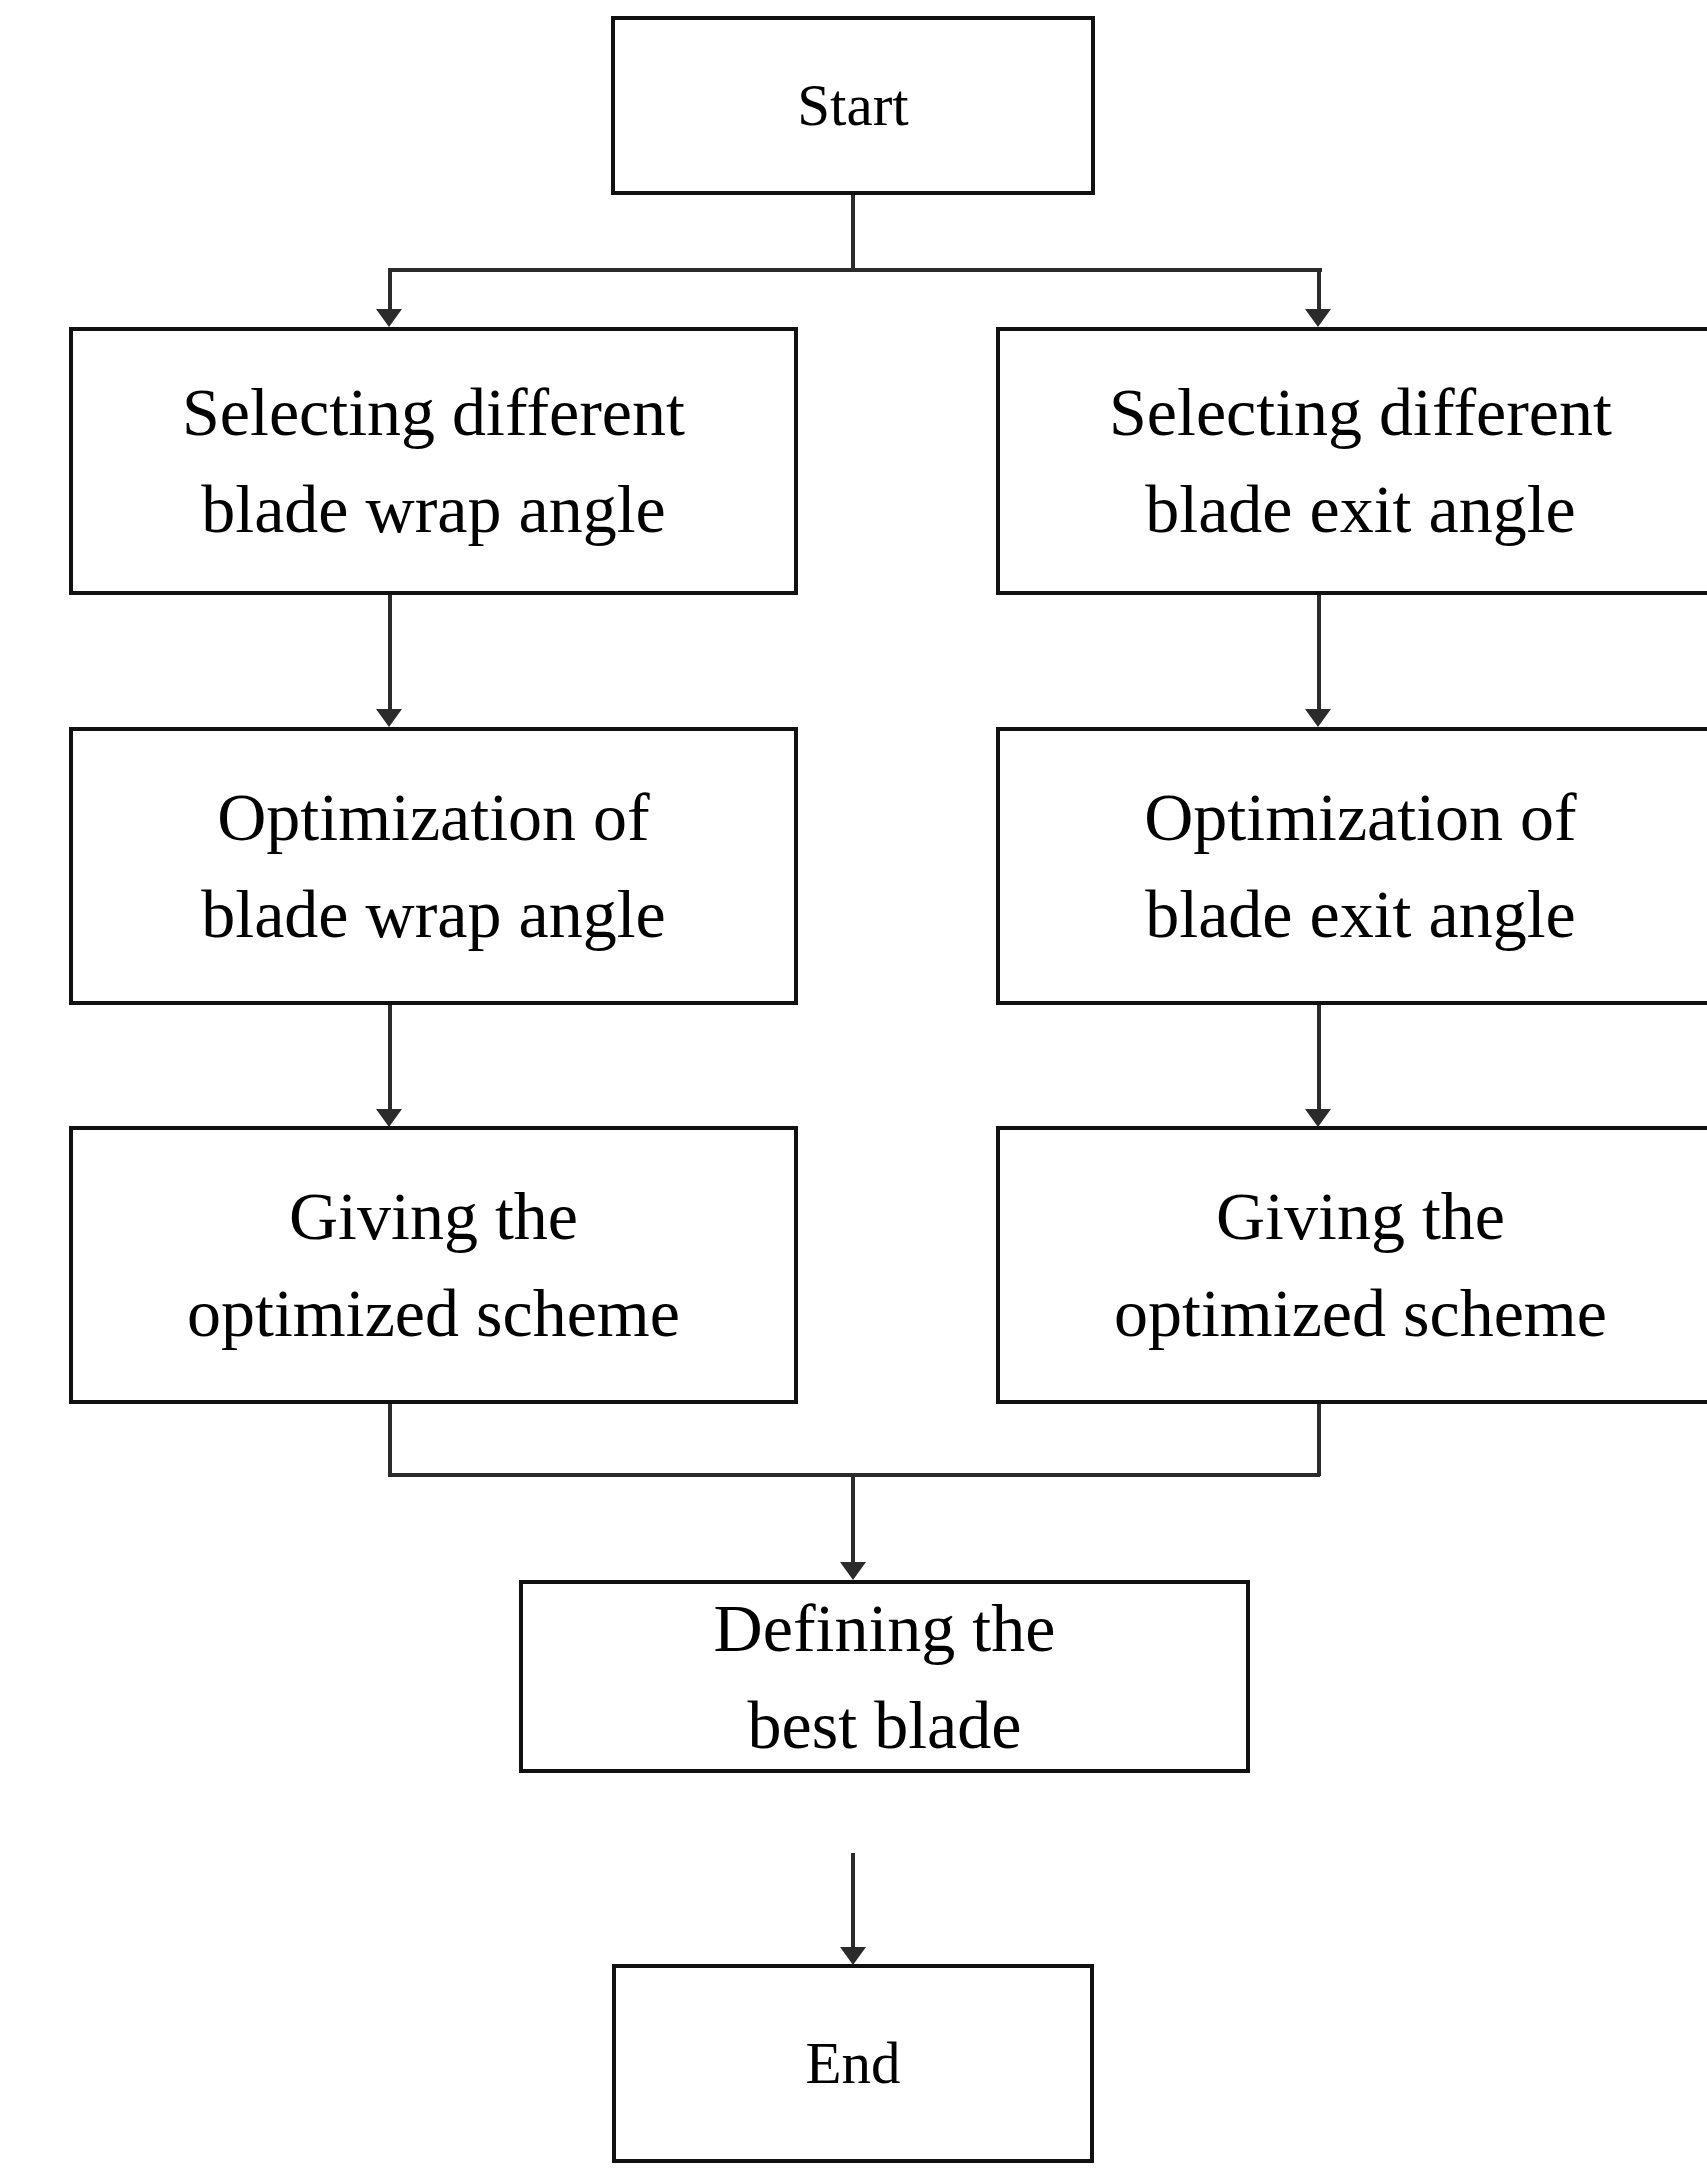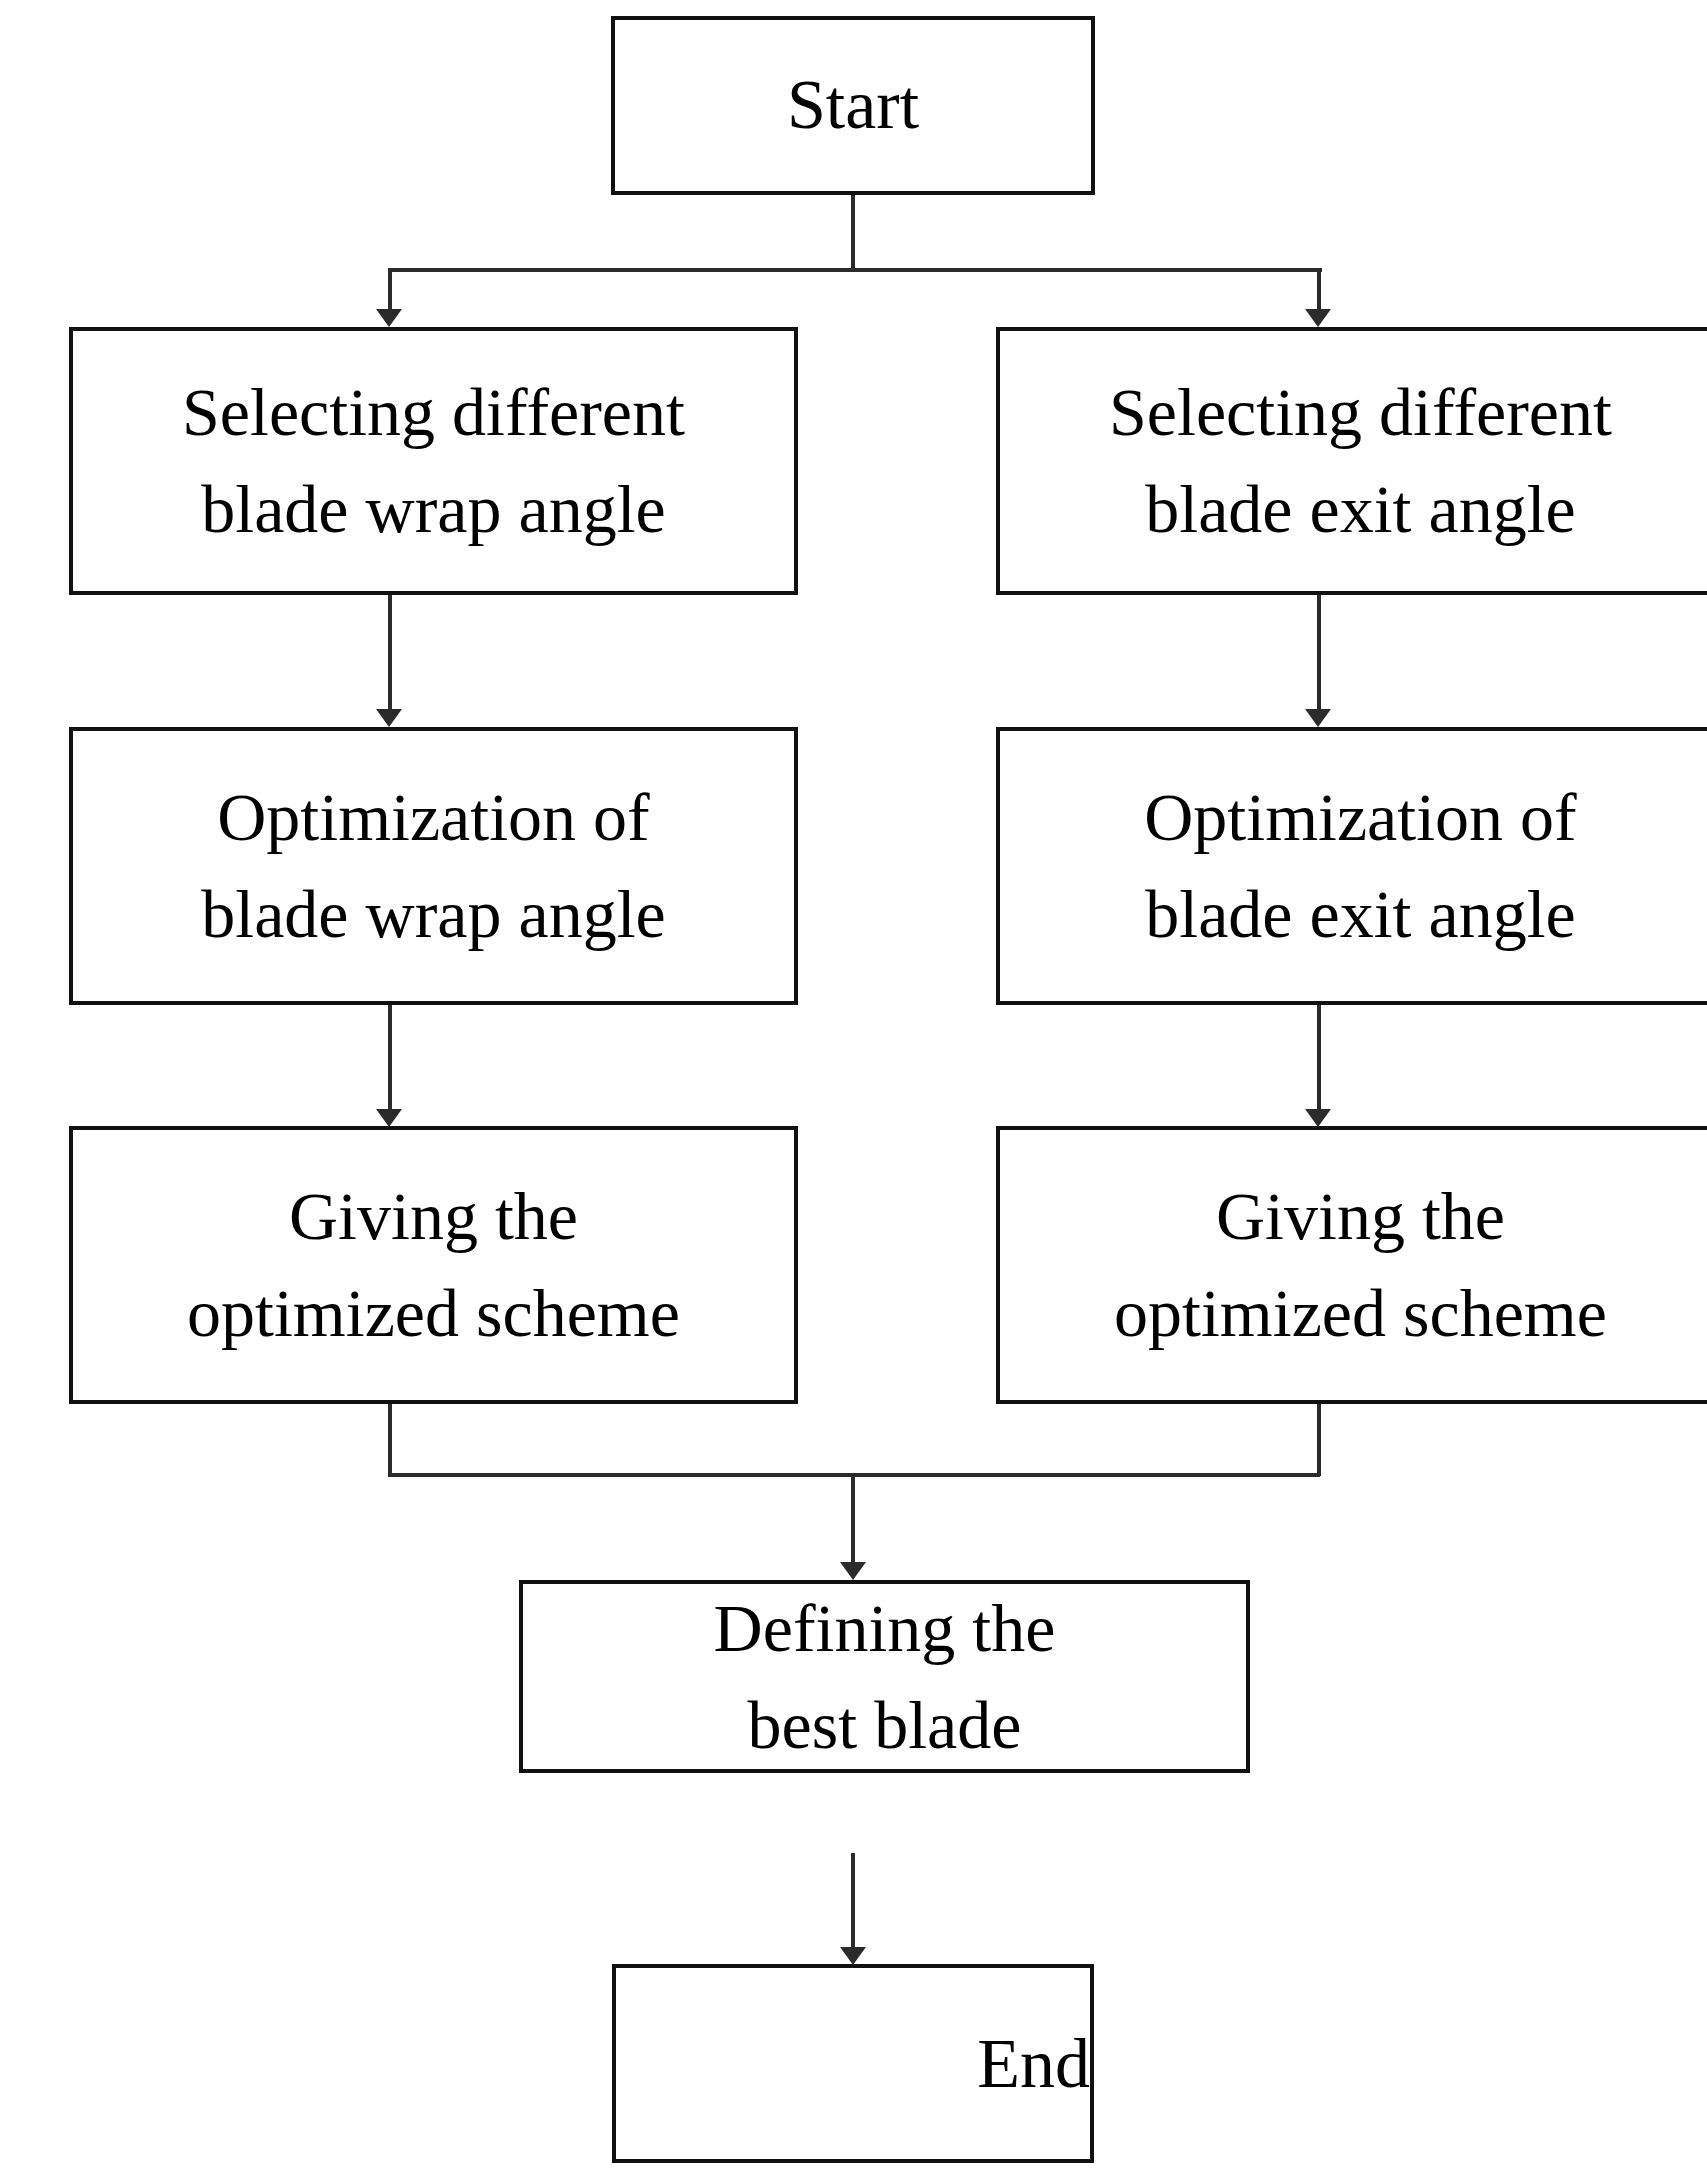--- a/index.html
+++ b/index.html
@@ -24,33 +24,33 @@
     border:4.9px solid var(--box-border);
     background:var(--background);
     display:flex;
     flex-direction:column;
     align-items:center;
     justify-content:center;
     text-align:center;
     line-height:1.42;
   }
   .node .txt{display:block;white-space:nowrap;}
-  .terminal{font-size:70px;line-height:1;}
+  .terminal{font-size:59px;line-height:1;}
   .process{font-size:68px;margin-left:44px;}
 
   
   #n-start    {left:611px; top:15.6px;   width:484px; height:179px;}
   #n-selwrap  {left:25px;  top:327px;  width:729px; height:268px;}
   #n-selexit  {left:952px; top:327px;  width:729px; height:268px;}
   #n-optwrap  {left:25px;  top:727px;  width:729px; height:278px;}
   #n-optexit  {left:952px; top:727px;  width:729px; height:278px;}
   #n-givwrap  {left:25px;  top:1126px; width:729px; height:278px;}
   #n-givexit  {left:952px; top:1126px; width:729px; height:278px;}
   #n-defining {left:475px; top:1580px; width:731px; height:193px;}
-  #n-end      {left:612px; top:1964px; width:482px; height:199px;align-items:flex-end;}
+  #n-end      {left:612px; top:1964px; width:482px; height:199px;}
 
   
   .line{position:absolute;background:var(--connector);}
   .arrowhead{
     position:absolute;width:0;height:0;
     border-left:13.7px solid transparent;
     border-right:13.7px solid transparent;
     border-top:18.5px solid var(--connector);
   }
 

